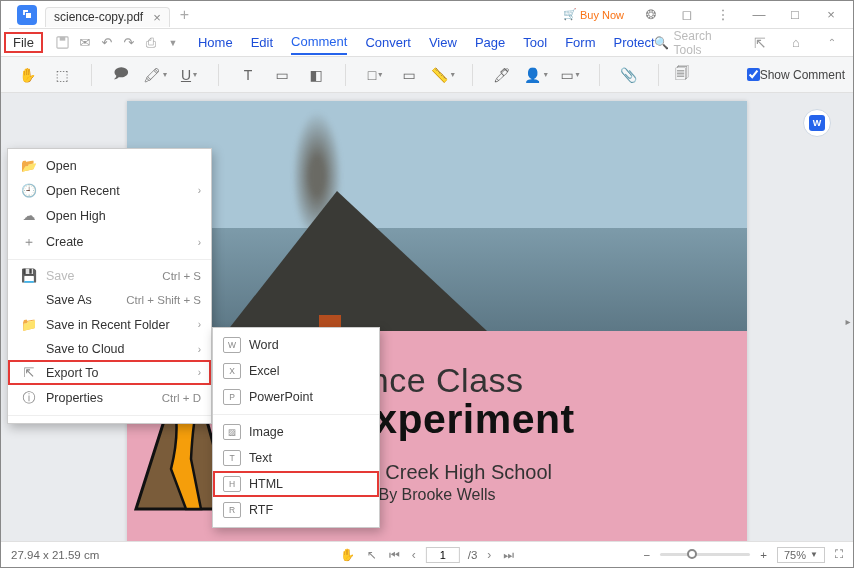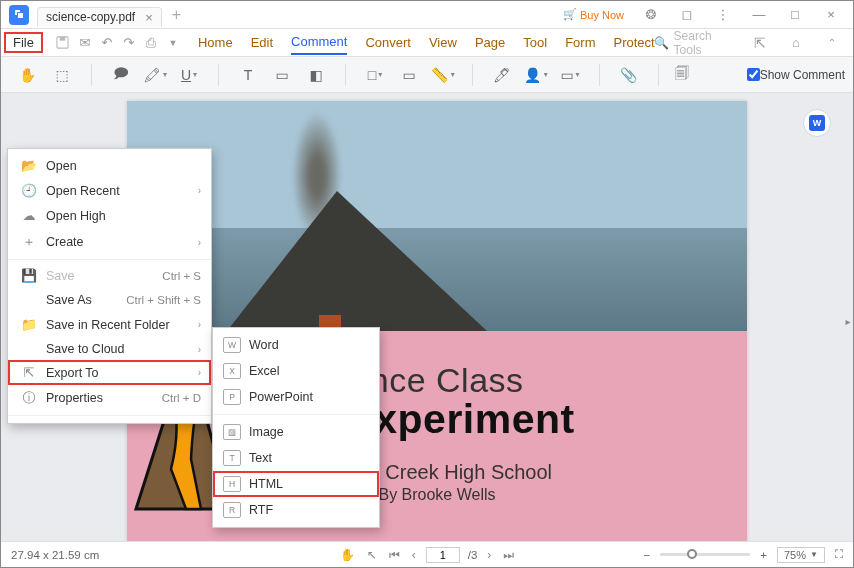--- a/index.html
+++ b/index.html
@@ -1,35 +1,35 @@
 <!DOCTYPE html>
 <html><head>
 <meta charset="utf-8">
 <style>
 * { margin: 0; padding: 0; box-sizing: border-box; font-family: "Segoe UI", Arial, sans-serif; }
 html, body { width: 854px; height: 568px; overflow: hidden; }
 .window { width: 854px; height: 568px; border: 1px solid #888; position: relative; background: #fff; display: flex; flex-direction: column; }
 
 
-.titlebar { height: 28px; display: flex; align-items: center; padding: 0 8px; background: #fff; border-bottom: 1px solid #e0e0e0; }
+.titlebar { height: 28px; display: flex; align-items: center; padding: 0 8px; background: #fff; border-bottom: 1px solid #e0e0e0; margin-left: 8px; }
 .app-icon { width: 20px; height: 20px; background: #3B82F6; border-radius: 4px; display: flex; align-items: center; justify-content: center; color: #fff; font-size: 10px; font-weight: bold; margin-right: 8px; }
 .tab { display: flex; align-items: center; background: #fafafa; border: 1px solid #e0e0e0; border-bottom: none; border-radius: 4px 4px 0 0; padding: 2px 8px; margin-top: 4px; font-size: 12px; color: #333; }
 .tab .close { margin-left: 10px; color: #888; font-size: 13px; }
 .newtab { margin-left: 10px; color: #aaa; font-size: 16px; }
 .titlebar-right { margin-left: auto; display: flex; align-items: center; gap: 8px; }
 .buy-now { color: #F97316; font-size: 11px; display: flex; align-items: center; gap: 3px; border:1px solid transparent; padding:2px 4px;}
 .wc-btn { width: 28px; height: 28px; display: flex; align-items: center; justify-content: center; color: #888; font-size: 13px; }
 
 
 .menubar { height: 28px; display: flex; align-items: center; border-bottom: 1px solid #e0e0e0; background: #fff; }
 .file-btn { border: 2px solid #E53935; padding: 1px 7px; margin: 0 3px; font-size: 13px; color: #333; }
 .qat { display: flex; align-items: center; gap: 0; padding: 0 6px; }
 .qat .qat-item { width: 22px; height: 22px; display: flex; align-items: center; justify-content: center; color: #999; font-size: 13px; }
 .menu-items { display: flex; align-items: center; gap: 18px; margin-left: 8px; }
-.menu-item { font-size: 13px; color: #a16207; padding: 4px 0; }
+.menu-item { font-size: 13px; color: #1d4ed8; padding: 4px 0; }
 .menu-item.active { color: #2563EB; border-bottom: 2px solid #2563EB; font-weight:500; }
 .menubar-right { margin-left: auto; display: flex; align-items: center; gap: 10px; padding-right: 8px; }
 .search-tools { color: #bbb; font-size: 12px; display:flex; align-items:center; gap:4px;}
 
 
 .toolbar { height: 36px; background: #f5f6f7; border-bottom: 1px solid #e0e0e0; display: flex; align-items: center; padding: 0 8px; gap: 10px; }
 .tbar-group { display:flex; align-items:center; gap:8px; padding: 0 6px;}
 .tbar-btn { width:26px; height:26px; display:flex; align-items:center; justify-content:center; color:#666; font-size:14px; position:relative;}
 .tbar-btn .dd { font-size:8px; margin-left:2px; color:#888;}
 .sep { width:1px; height:22px; background:#ddd;}

